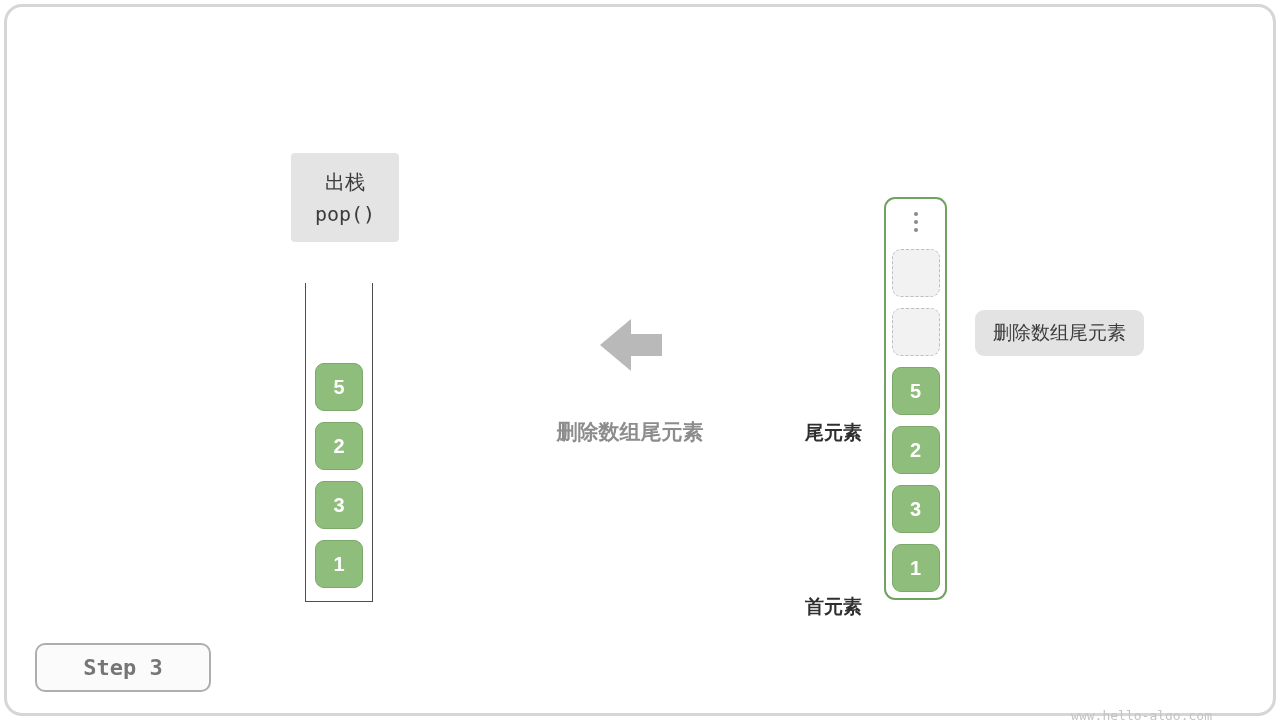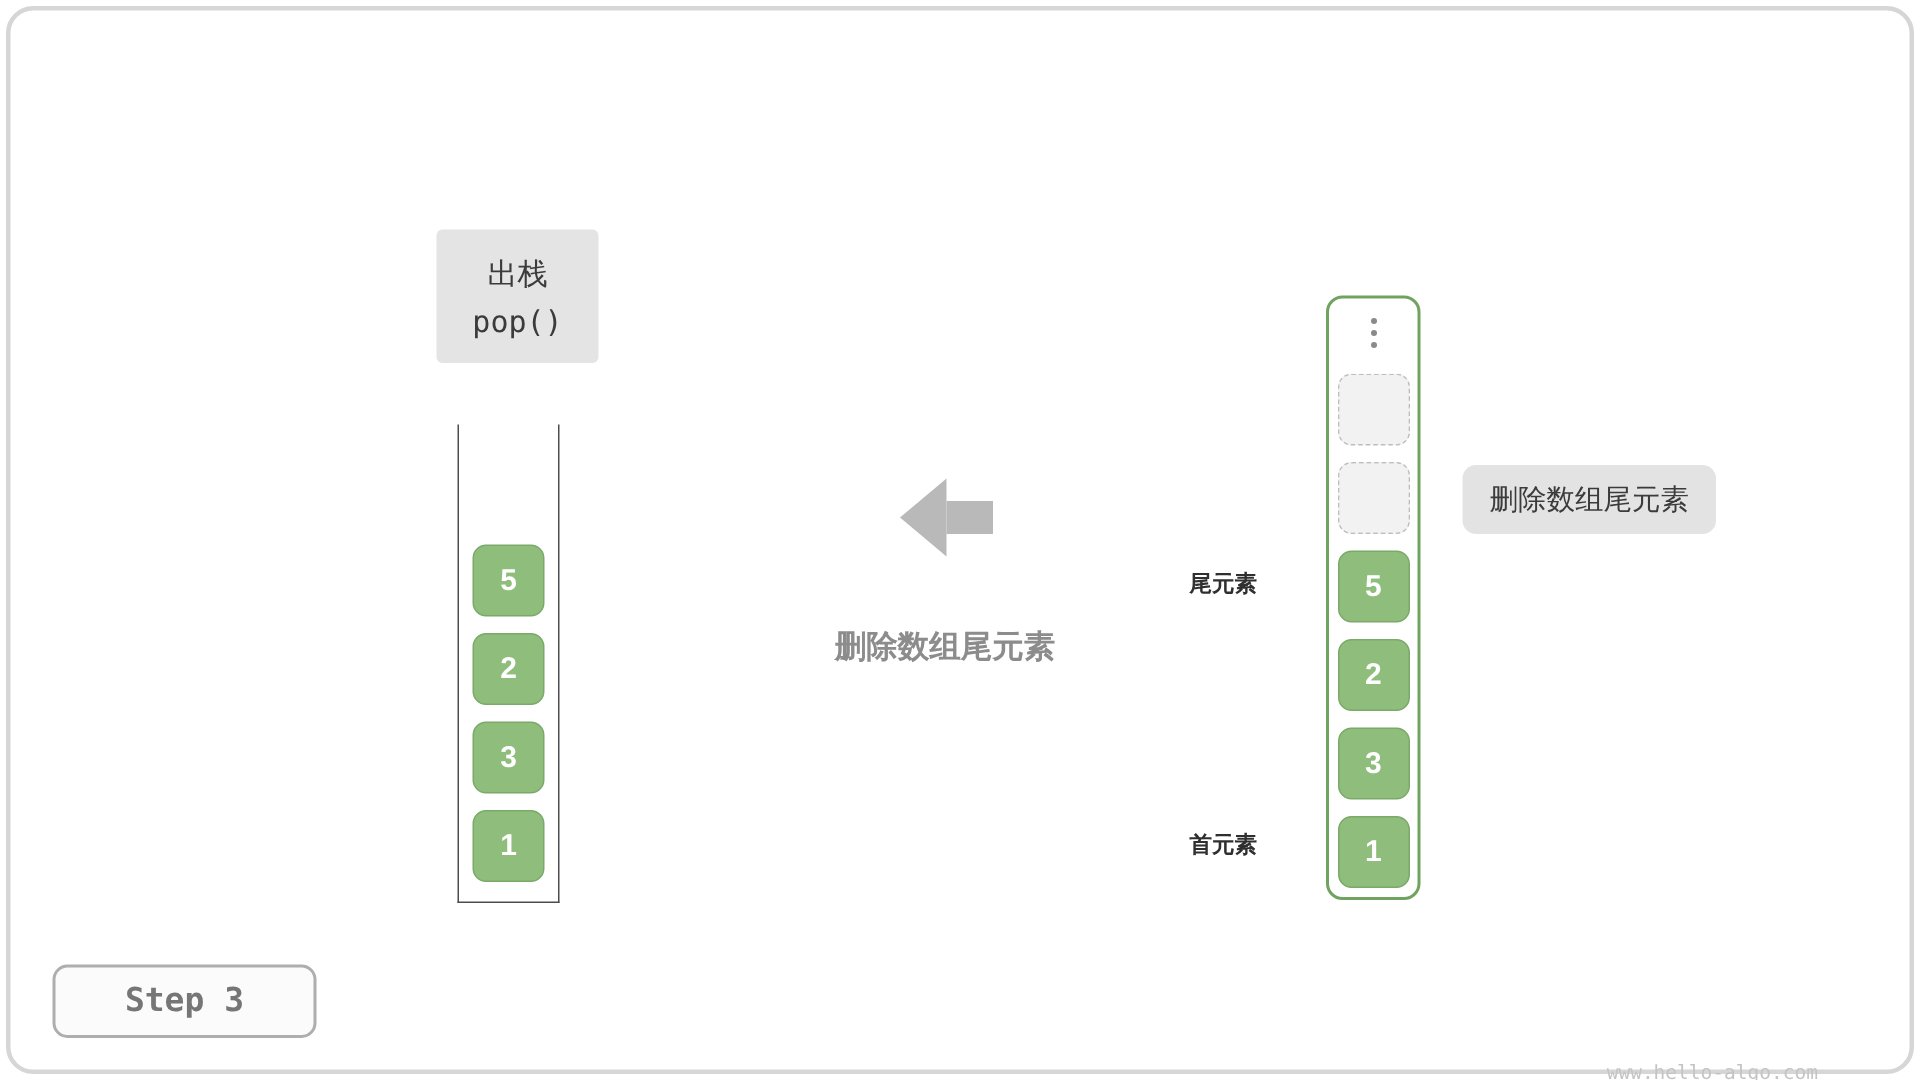--- a/index.html
+++ b/index.html
@@ -108,26 +108,27 @@
   .dots {
     height: 32px;
     display: flex; flex-direction: column;
     align-items: center; justify-content: center;
     gap: 4px;
   }
   .dot { width: 4px; height: 4px; border-radius: 50%; background: #8a8a8a; }
 
   .side-label {
     position: absolute;
-    right: 442px;
+    right: 418px;
     width: 80px;
     text-align: right;
-    font-size: 15px;
+    font-size: 19px;
     font-weight: bold;
     color: #2f2f2f;
+    margin-top: 40px;
   }
   .tail-label { top: 380px; }
   .head-label { top: 554px; }
 
   .delete-note {
     position: absolute;
     left: 975px; top: 310px;
     height: 46px;
     padding: 0 18px;
     background: #e3e3e3;

